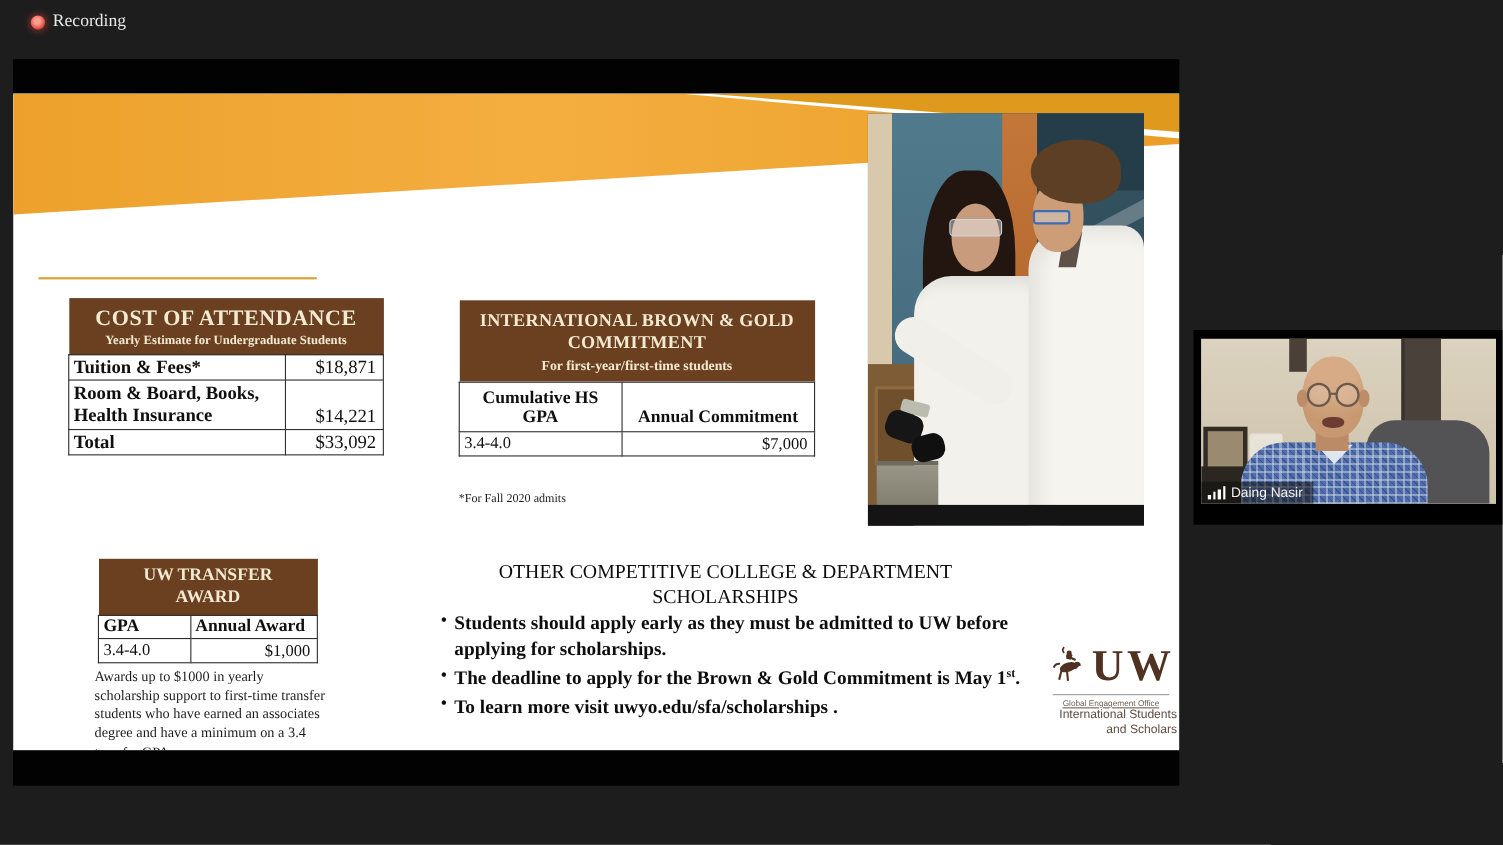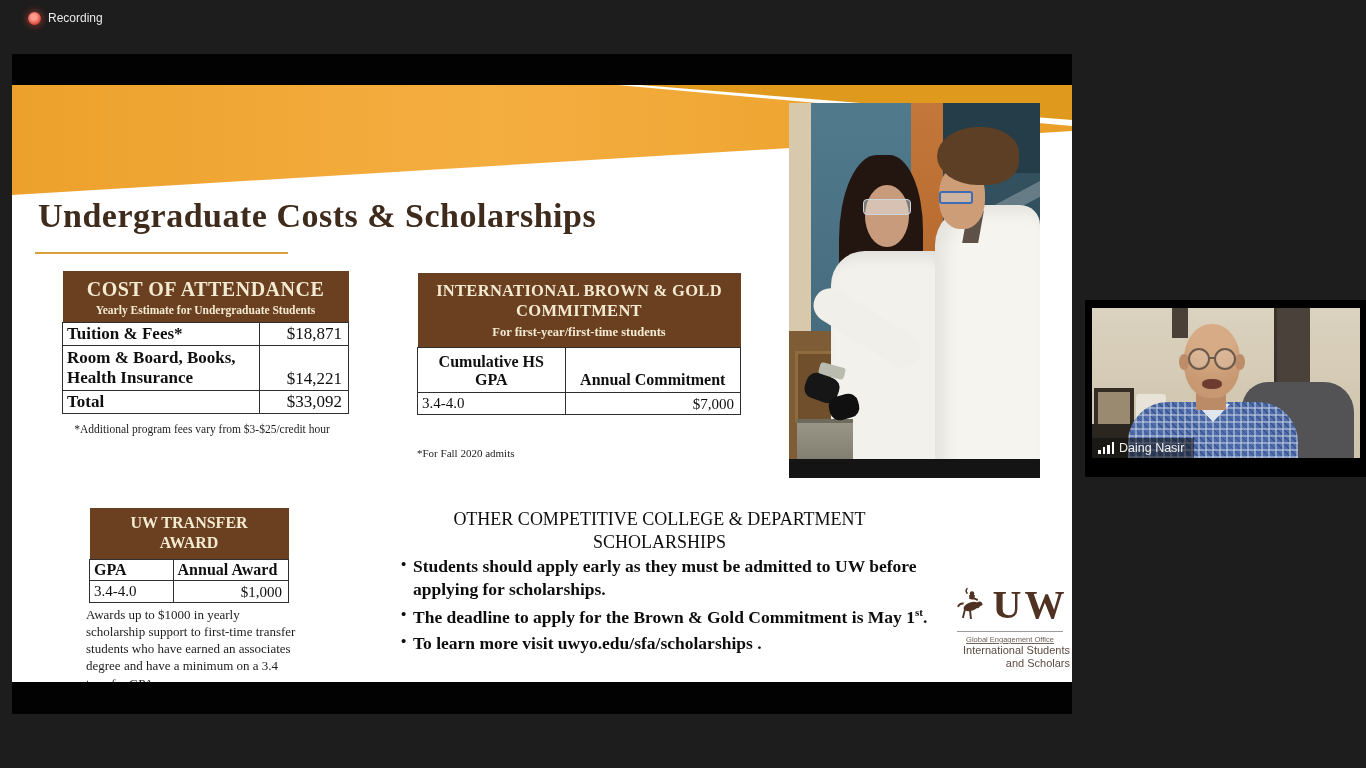--- a/index.html
+++ b/index.html
@@ -9,21 +9,21 @@
   }
   *{margin:0;padding:0;box-sizing:border-box;}
   html,body{width:1366px;height:768px;overflow:hidden;}
   body{background:var(--page_background);font-family:"Liberation Serif",serif;position:relative;}
 
   
   .rec-indicator{position:absolute;left:28px;top:11px;display:flex;align-items:center;gap:7px;}
   .rec-dot{width:13px;height:13px;border-radius:50%;
     background:radial-gradient(circle at 45% 40%, #ff9d8c 0 25%, var(--recording_red) 70%);
     box-shadow:0 0 6px 2px rgba(216,69,58,.45);}
-  .rec-text{color:#e9e9e9;font-family:Liberation Sans, sans-serif;font-size:12px;}
+  .rec-text{color:#e9e9e9;font-family:Liberation Serif, serif;font-size:16px;}
 
   
   .share{position:absolute;left:12px;top:54px;width:1060px;height:660px;background:#000;}
   .slide{position:absolute;left:0;top:31px;width:1060px;height:597px;background:#fff;overflow:hidden;}
   .letterbox{position:absolute;left:0;width:1060px;background:#020202;}
   .lb-top{top:0;height:31px;} .lb-bottom{bottom:0;height:32px;}
 
   .hdr-svg{position:absolute;left:0;top:0;width:1060px;height:115px;display:block;}
 
   .slide-title{position:absolute;left:26px;top:112px;font-size:34px;font-weight:bold;
@@ -149,21 +149,20 @@
         <linearGradient id="amberGrad" x1="0" y1="0" x2="1" y2="0">
           <stop offset="0" stop-color="#EDA12C"></stop>
             <stop offset="0.45" stop-color="#F4AE40"></stop>
             <stop offset="1" stop-color="#EA9E26"></stop>
         </linearGradient>
       </defs>
       <polygon points="628,0 1060,0 1060,35" fill="#DF9A1E"></polygon>
       <polygon points="0,0 606,0 1060,41 1060,46 0,110" fill="url(#amberGrad)"></polygon>
     </svg>
 
-    <div class="slide-title">Undergraduate Costs &amp; Scholarships</div>
     <div class="title-rule"></div>
 
     <table class="cost-table">
       <tbody>
           <tr>
             <td class="brown-head" colspan="2">
         <div class="t1">COST OF ATTENDANCE</div>
         <div class="t2">Yearly Estimate for Undergraduate Students</div>
       </td>
           </tr>
@@ -174,21 +173,20 @@
       <tr>
         <td class="cell lbl" style="height:45px">Room &amp; Board, Books, Health Insurance</td>
         <td class="cell val">$14,221</td>
       </tr>
       <tr>
         <td class="cell lbl">Total</td>
         <td class="cell val">$33,092</td>
       </tr>
     </tbody>
       </table>
-    <div class="cost-note">*Additional program fees vary from $3-$25/credit hour</div>
 
     <table class="bg-table">
       <tbody>
           <tr>
             <td class="brown-head" colspan="2">
         <div class="t1" style="width:290px;margin:0 auto">INTERNATIONAL BROWN &amp; GOLD COMMITMENT</div>
         <div class="t2">For first-year/first-time students</div>
       </td>
           </tr>
       <tr>

